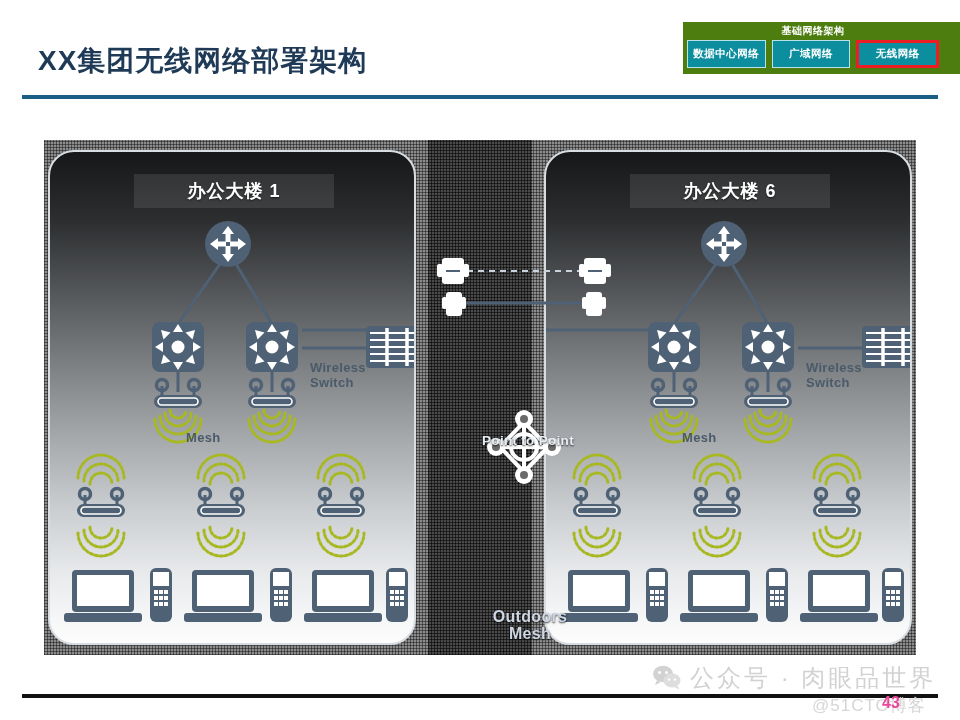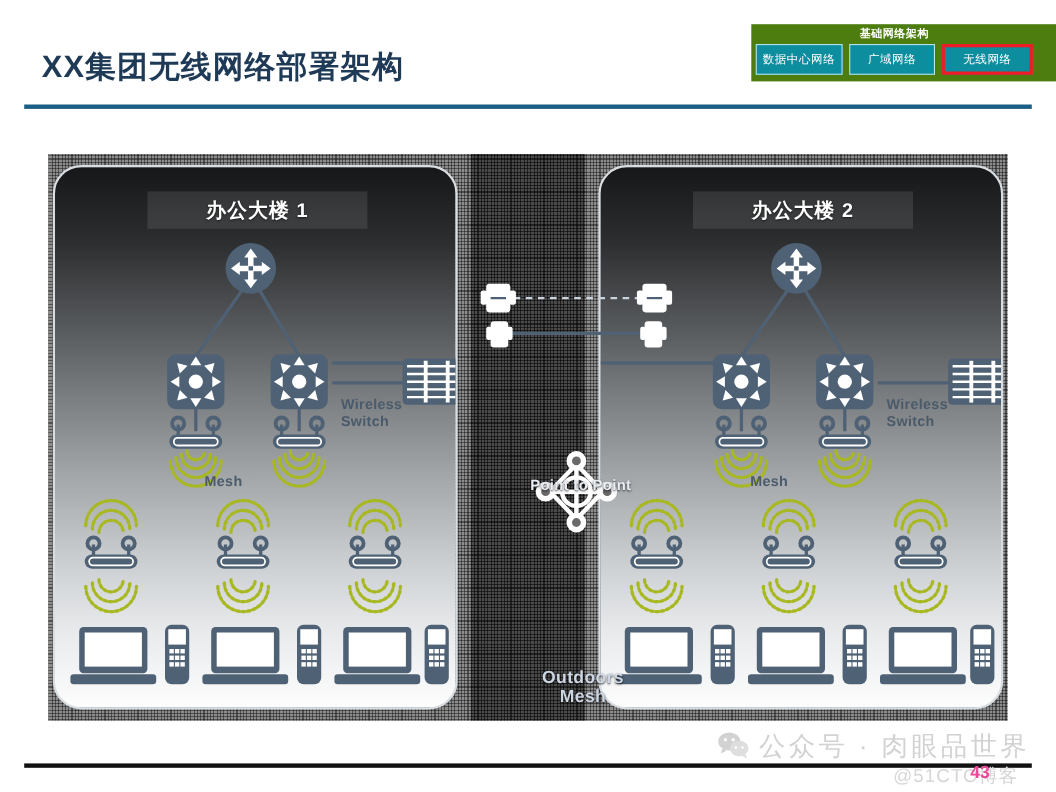--- a/index.html
+++ b/index.html
@@ -29,21 +29,21 @@
     position:absolute;left:0;top:2px;width:260px;text-align:center;
     font-size:10px;font-weight:bold;color:#ffffff;letter-spacing:.5px;
   }
   #nav-tabs{
     position:absolute;left:4px;top:18px;width:252px;height:28px;
     display:flex;gap:6px;
   }
   .nav-tab{
     flex:1;display:flex;align-items:center;justify-content:center;
     border:1px solid #b6e3e9;color:#ffffff;
-    font-size:10.5px;font-weight:normal;letter-spacing:.5px;
+    font-size:10.5px;font-weight:bold;letter-spacing:.5px;
     background:#0c8e9e;box-sizing:border-box;
   }
   .nav-tab.active{
     border:3px solid #ee1c25;
     text-align:center;
   }
 
   
   #diagram{
     position:absolute;left:44px;top:140px;width:872px;height:515px;
@@ -360,21 +360,21 @@
     </svg>
 
     <div class="lbl lbl-wireless-switch">
       <span>Wireless Switch</span>
     </div>
     <div class="lbl lbl-mesh">Mesh</div>
   </div>
 
   <div class="building" id="building-right">
     <div class="building-title-bar">
-      <span class="building-title">办公大楼 2</span>
+      <span class="building-title">办公大楼 6</span>
     </div>
 
     <svg class="bsvg" viewBox="0 0 368 495">
       <g stroke="#4f6174" stroke-width="3" fill="none">
         <path d="M170 112 L128 172"></path>
         <path d="M186 112 L222 172"></path>
         <path d="M252 196 L318 196"></path>
         <path d="M102 178 L-40 178"></path>
         <path d="M128 218 L128 240"></path>
         <path d="M222 218 L222 240"></path>

